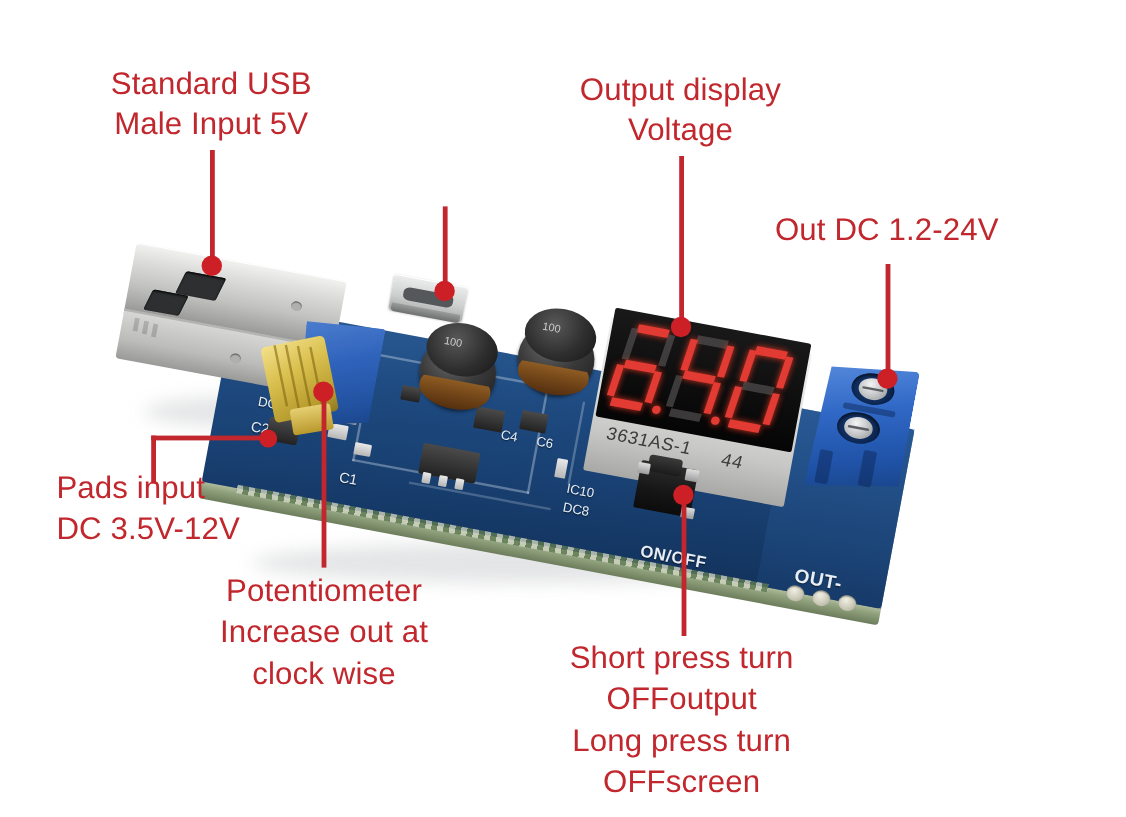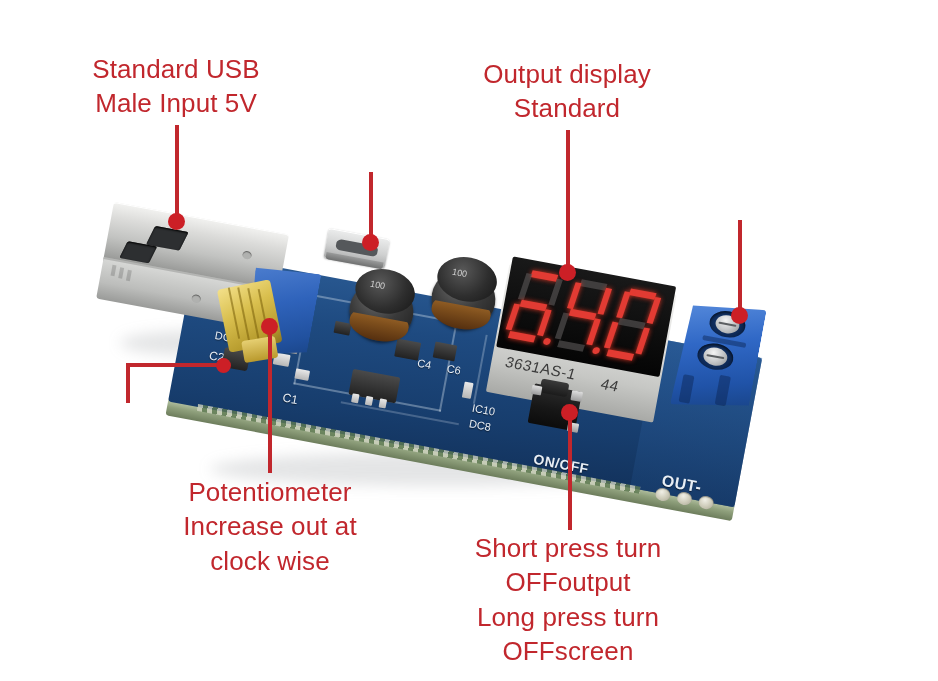--- a/index.html
+++ b/index.html
@@ -381,23 +381,26 @@
   <div class="dot" style="left:261px;top:318px;"></div>
 
   <div class="leader vline" style="left:568px;top:412px;height:118px;"></div>
   <div class="dot" style="left:561px;top:404px;"></div>
 
   <div class="anno center" style="left:80px;top:52px;width:192px;">Standard USB
 Male Input 5V</div>
 
 
   <div class="anno center" style="left:471px;top:57px;width:192px;">Output display
-Standard</div>
-
-
+Voltage</div>
+
+  <div class="anno center" style="left:641px;top:174px;width:196px;">Out DC 1.2-24V</div>
+
+  <div class="anno left" style="left:47px;top:389px;width:210px;">Pads input
+DC 3.5V-12V</div>
 
   <div class="anno center" style="left:466px;top:531px;width:204px;">Short press turn
 OFFoutput
 Long press turn
 OFFscreen</div>
 
   <div class="anno center" style="left:178px;top:475px;width:184px;">Potentiometer
 Increase out at
 clock wise</div>
 

